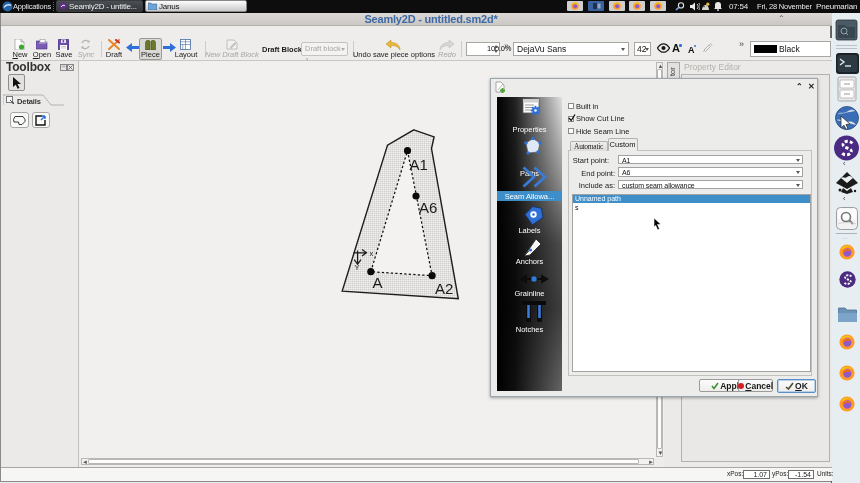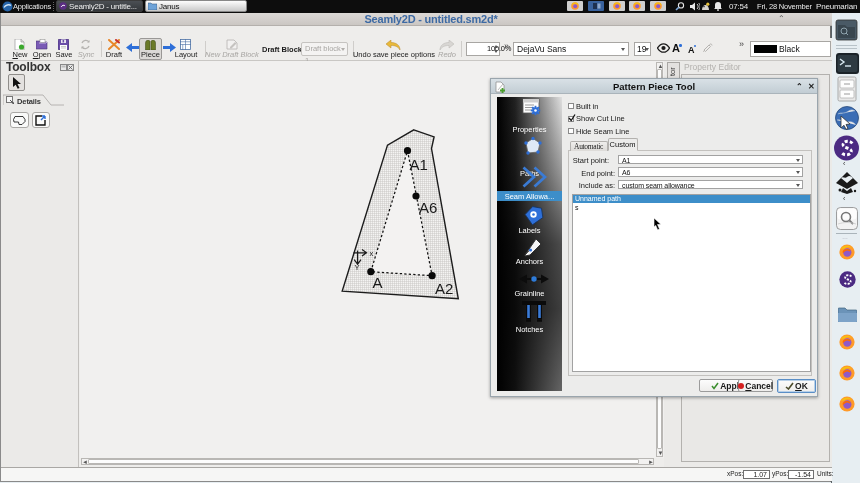--- a/index.html
+++ b/index.html
@@ -312,21 +312,21 @@
         <div class="abs" style="right:1px;top:7px;width:0;height:0;border-left:2px solid transparent;border-right:2px solid transparent;border-top:3px solid #555;"></div>
       </div>
       <div class="abs" style="left:503px;top:3px;font-size:9px;color:#444;">»</div>
 
       <div class="abs" style="left:512px;top:4px;width:116px;height:14px;background:#fff;border:1px solid #a8a6a3;box-sizing:border-box;">
         <div style="font-size:8.5px;color:#111;line-height:12px;padding-left:3px;">DejaVu Sans</div>
         <div class="abs" style="right:3px;top:5px;width:0;height:0;border-left:2.5px solid transparent;border-right:2.5px solid transparent;border-top:3px solid #555;"></div>
       </div>
 
       <div class="abs" style="left:633px;top:4px;width:17px;height:14px;background:#fff;border:1px solid #a8a6a3;box-sizing:border-box;">
-        <div style="font-size:8.5px;color:#111;line-height:12px;padding-left:2px;">19</div>
+        <div style="font-size:8.5px;color:#111;line-height:12px;padding-left:2px;">42</div>
         <div class="abs" style="right:1px;top:5px;width:0;height:0;border-left:2px solid transparent;border-right:2px solid transparent;border-top:3px solid #555;"></div>
       </div>
 
       <svg class="abs" style="left:656px;top:5px" width="13" height="10" viewBox="0 0 13 10">
           <path d="M.5 5C2.5 1.8 5 .8 6.5 .8s4 1 6 4.2c-2 3.2-4.5 4.2-6 4.2s-4-1-6-4.2z" fill="none" stroke="#1a1a1a" stroke-width="1.3"></path>
           <circle cx="6.5" cy="5" r="2.1" fill="#1a1a1a"></circle>
         </svg>
       <div class="abs" style="left:671px;top:4px;font-size:11px;font-weight:bold;color:#111;">A</div>
       <div class="abs" style="left:678px;top:6px;width:2.5px;height:2.5px;background:#2e6fd8;border-radius:50%;"></div>
       <div class="abs" style="left:687px;top:6.5px;font-size:9px;font-weight:bold;color:#111;">A</div>
@@ -424,23 +424,20 @@
     <div id="statusbar" class="abs">
       <span class="abs" style="left:726px;top:2px;">xPos:</span>
       <div class="sbox" style="left:742px;width:27px;">1.07</div>
       <span class="abs" style="left:771px;top:2px;">yPos:</span>
       <div class="sbox" style="left:787px;width:26px;">-1.54</div>
       <span class="abs" style="left:816px;top:2px;">Units:</span>
     </div>
   </div>
 
   <div id="dlg" class="abs">
-    <div id="dlgtitle" class="abs">
-        <div class="t">Pattern Piece Tool</div>
-      </div>
     <svg class="abs" style="left:3px;top:2px" width="12" height="12" viewBox="0 0 12 12">
         <path d="M2 1h5l3 3v7H2z" fill="#fdfdfd" stroke="#888" stroke-width=".7"></path>
         <path d="M4 9l5-6" stroke="#bbb" stroke-width="1"></path>
         <path d="M6 9.5h5M8.5 7v5" stroke="#4a9e2e" stroke-width="1.8"></path>
       </svg>
     <div class="abs" style="left:305px;top:3px;font-size:8px;font-weight:bold;color:#222;">⌃</div>
     <div class="abs" style="left:317px;top:3px;font-size:8px;font-weight:bold;color:#222;">✕</div>
     <div id="sidebar" class="abs">
         <div id="sidebarshade" class="abs"></div>
 

